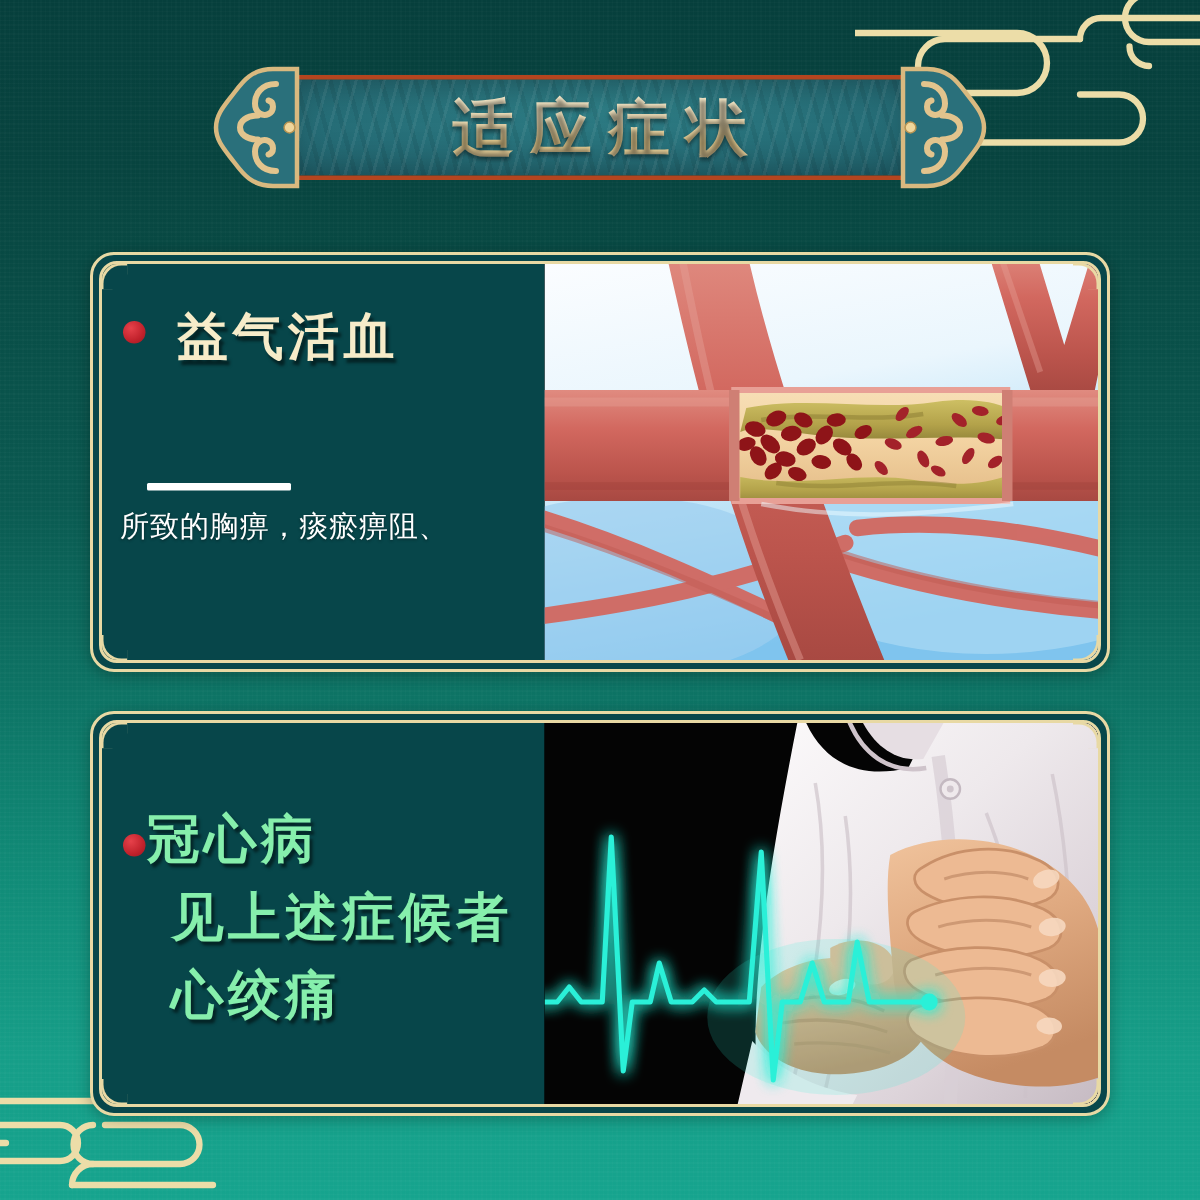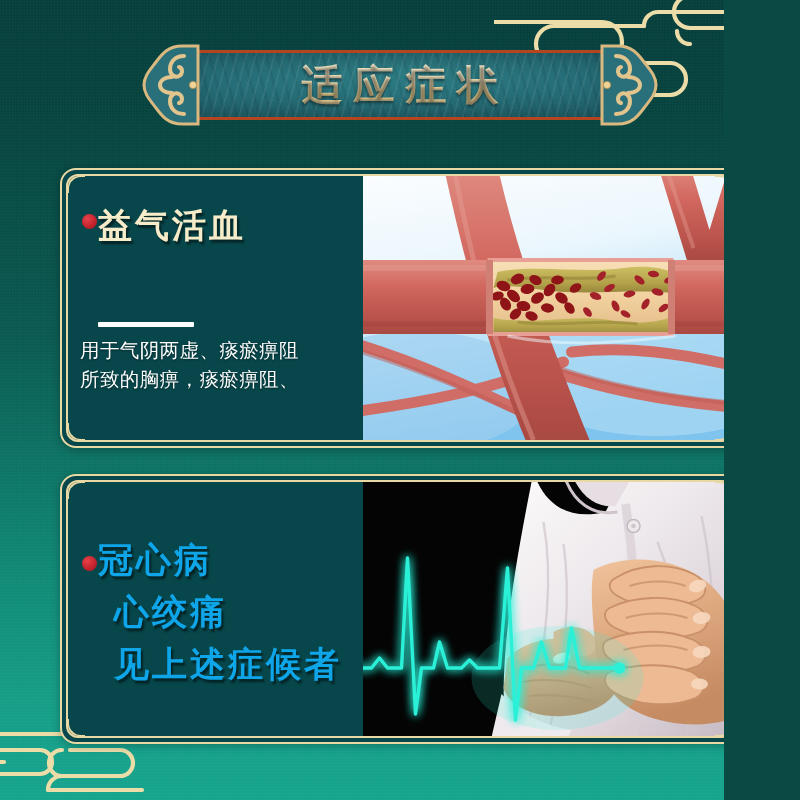--- a/index.html
+++ b/index.html
@@ -3,21 +3,21 @@
 <meta charset="utf-8">
 <title>适应症状</title>
 <style>
   html,body{margin:0;padding:0;}
   body{
     width:800px;height:800px;overflow:hidden;
     font-family:"DejaVu Sans","Liberation Sans",sans-serif;
     background:#0a4a44;
   }
   #page{
-    position:relative;width:724px;height:800px;overflow:hidden;
+    position:relative;width:800px;height:800px;overflow:hidden;
     background:linear-gradient(180deg,#063f3c 0%,#07443f 14%,#0a5a51 42%,#108a76 72%,#169e88 88%,#16a48e 100%);
   }
   
   #page::before{
     content:"";position:absolute;inset:0;pointer-events:none;
     background-image:
       repeating-linear-gradient(0deg,rgba(255,255,255,.022) 0 1px,rgba(0,0,0,0) 1px 3px),
       repeating-linear-gradient(90deg,rgba(255,255,255,.018) 0 1px,rgba(0,0,0,0) 1px 3px);
     opacity:.8;z-index:1;
   }
@@ -87,21 +87,21 @@
   .card-media{position:relative;flex:1 1 auto;overflow:hidden;background:#000;}
 
   
   #card1{left:60px;top:168px;width:676px;height:276px;}
   #card1 .card-text{width:295px;padding:26px 12px 0 18px;}
   .bullet{
     position:absolute;width:15px;height:15px;border-radius:50%;
     background:radial-gradient(circle at 35% 32%,#e6414a 0%,#c1222c 60%,#9c1620 100%);
   }
   #c1-bullet{left:14px;top:38px;}
-  .head-lines{margin-left:12px;}
+  .head-lines{margin-left:32px;}
   .headline{
     font-family:"DejaVu Serif","Liberation Serif",serif;
     font-weight:bold;
     font-size:34px;line-height:46px;letter-spacing:3px;
     color:#f7ecc9;
     text-shadow:2px 3px 2px rgba(0,0,0,.5);
     white-space:nowrap;
   }
   #c1-rule{
     position:absolute;left:30px;top:146px;width:96px;height:5px;background:#ffffff;border-radius:1px;
@@ -116,21 +116,21 @@
 
   
   #card2{left:60px;top:474px;width:676px;height:266px;}
   #card2 .card-text{width:295px;padding:0;}
   #c2-bullet{left:14px;top:74px;}
   .head2-wrap{position:absolute;left:30px;top:52px;}
   .headline2{
     font-family:"DejaVu Serif","Liberation Serif",serif;
     font-weight:bold;
     font-size:35px;line-height:52px;letter-spacing:3px;
-    color:#0ea5e9;
+    color:#86efac;
     text-shadow:2px 3px 2px rgba(0,0,0,.5);
     white-space:nowrap;
   }
   .headline2.indent{padding-left:16px;}
 
   
   .media-svg{position:absolute;inset:0;width:100%;height:100%;display:block;}
 
   
   #ecg-scene{position:absolute;inset:0;background:radial-gradient(120% 110% at 78% 45%,#15110f 0%,#050505 60%,#000 100%);}
@@ -186,21 +186,20 @@
   <div class="card" id="card1">
     <div class="card-inner">
 
       <div class="card-text">
         <div class="bullet" id="c1-bullet"></div>
         <div class="head-lines">
           <div class="headline">益气活血</div>
         </div>
         <div id="c1-rule"></div>
         <div class="body-text">
-          <div>用于气阴两虚、痰瘀痹阻</div>
           <div>所致的胸痹，痰瘀痹阻、</div>
         </div>
       </div>
 
       <div class="card-media">
         <svg class="media-svg" viewBox="0 0 380 264" preserveAspectRatio="xMidYMid slice" aria-hidden="true">
           <defs>
             <linearGradient id="skyg" x1="0" y1="0" x2="0.25" y2="1">
               <stop offset="0%" stop-color="#fbfdff"></stop>
               <stop offset="38%" stop-color="#eaf6fd"></stop>
@@ -315,22 +314,22 @@
     </div>
   </div>
 
   <div class="card" id="card2">
     <div class="card-inner">
 
       <div class="card-text">
         <div class="bullet" id="c2-bullet"></div>
         <div class="head2-wrap">
           <div class="headline2">冠心病</div>
+          <div class="headline2 indent">见上述症候者</div>
           <div class="headline2 indent">心绞痛</div>
-          <div class="headline2 indent">见上述症候者</div>
         </div>
       </div>
 
       <div class="card-media">
         <div id="ecg-scene"></div>
         <svg class="media-svg" viewBox="0 0 380 254" preserveAspectRatio="xMidYMid slice" aria-hidden="true">
           <defs>
             <linearGradient id="shirtg" x1="0.1" y1="0" x2="0.9" y2="1">
               <stop offset="0%" stop-color="#fbf9fa"></stop>
               <stop offset="38%" stop-color="#eee9ec"></stop>

